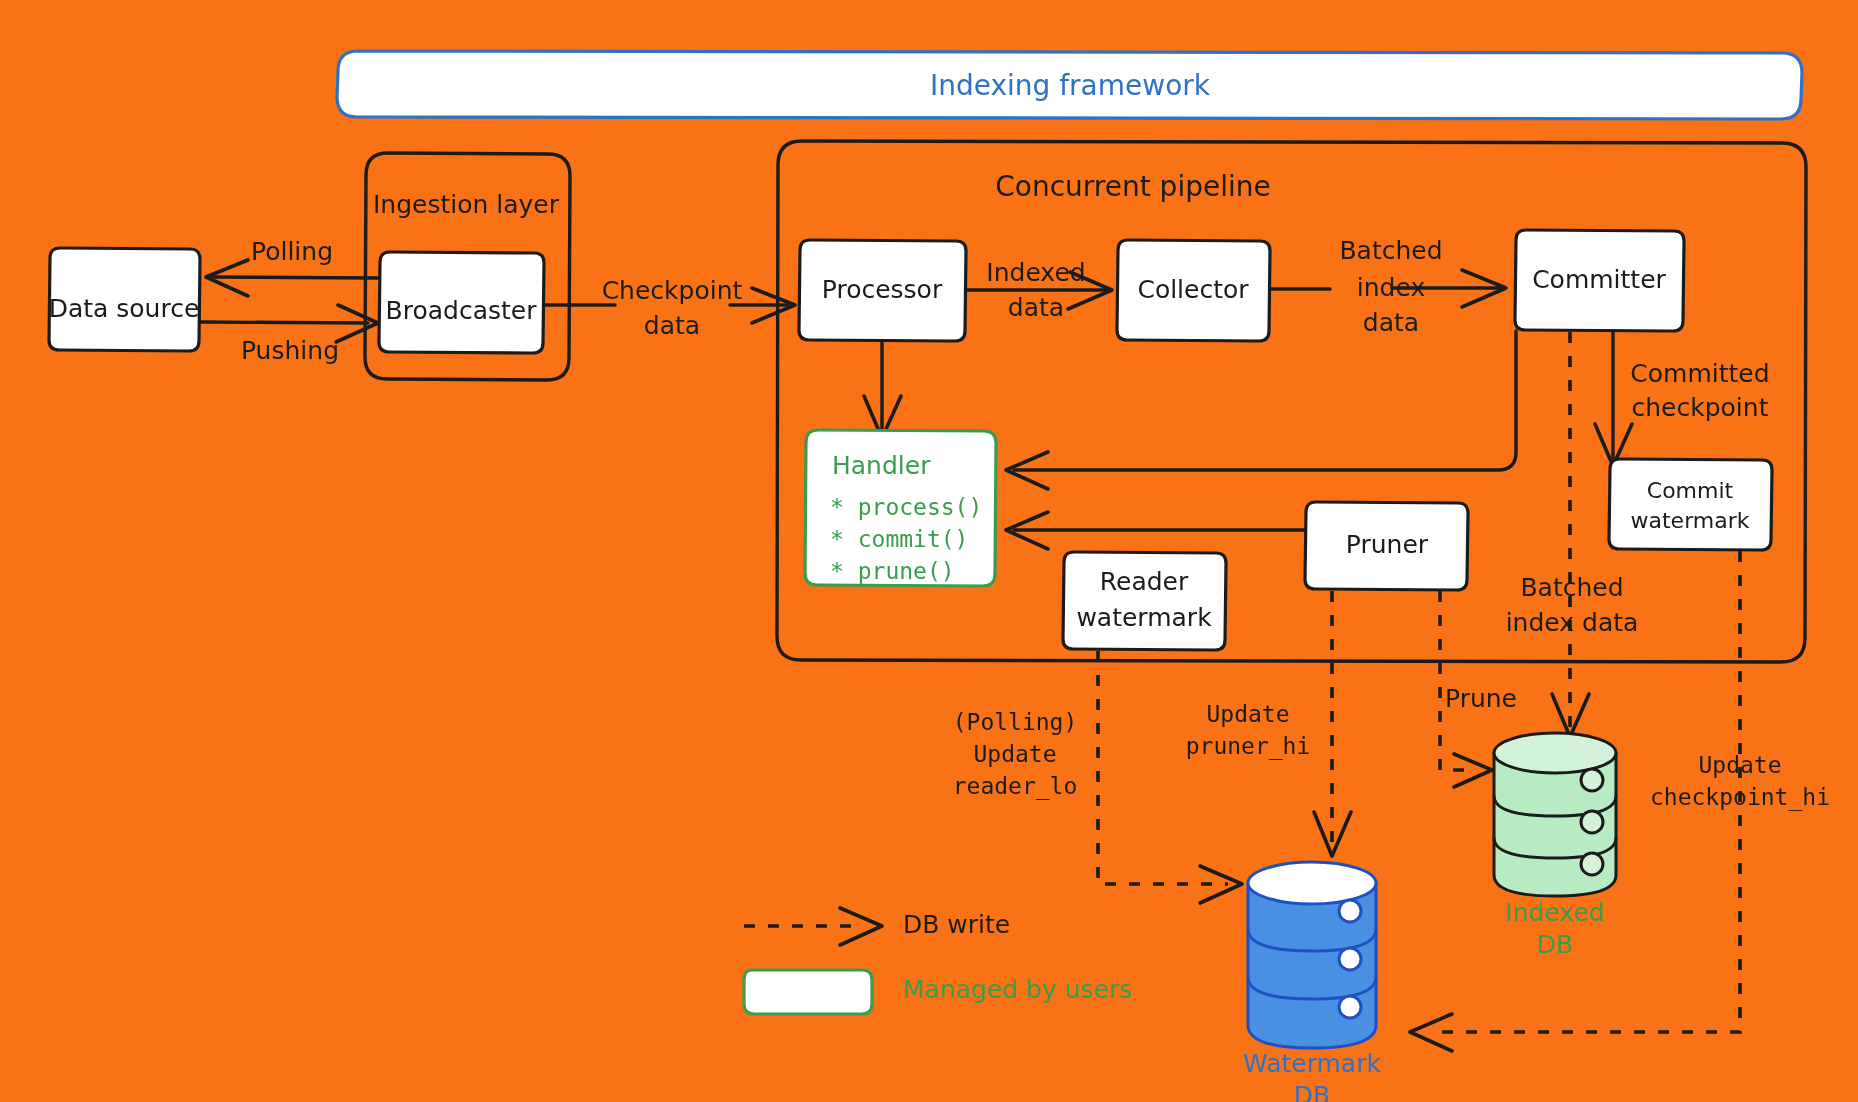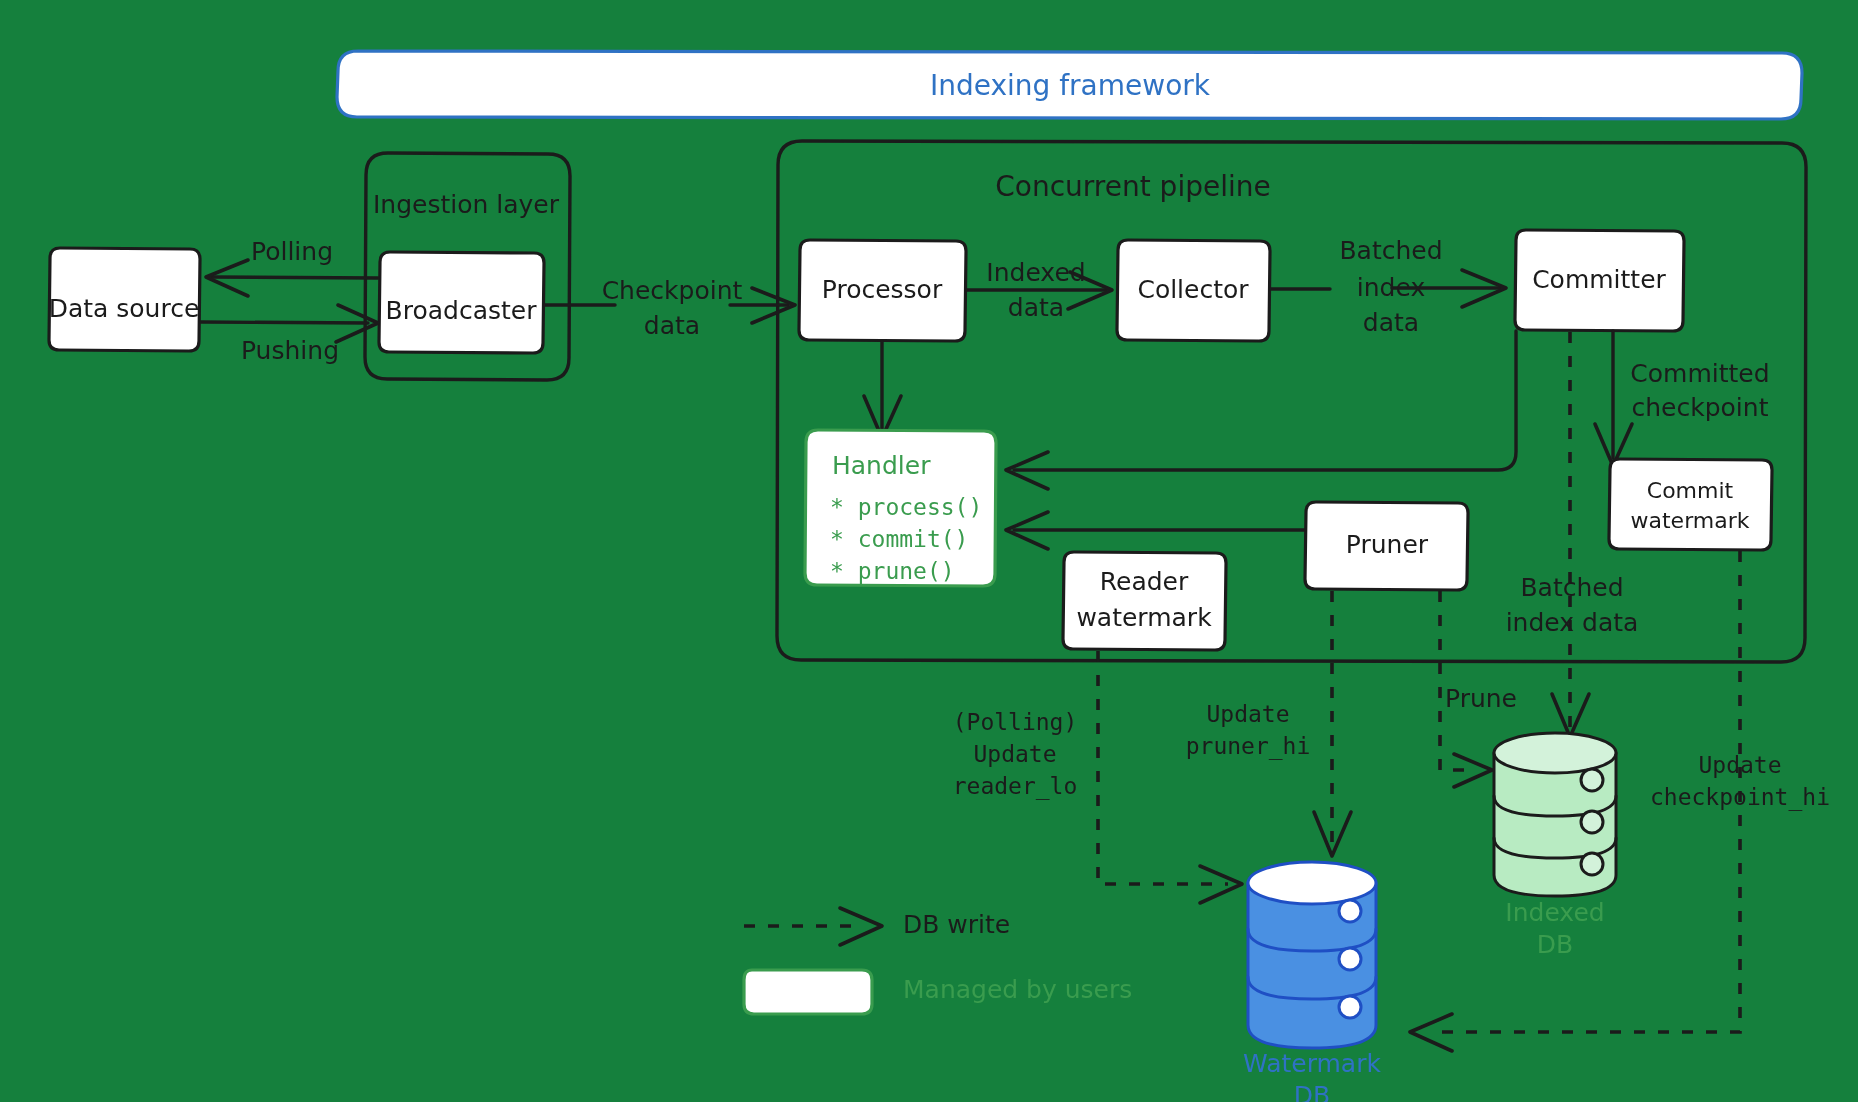--- a/index.html
+++ b/index.html
@@ -10,21 +10,21 @@
   body {
     width: 1858px;
     height: 1102px;
     font-family: "DejaVu Sans", sans-serif;
     overflow: hidden;
   }
   #stage {
     position: relative;
     width: 1858px;
     height: 1102px;
-    background: #15803d;
+    background: #f97316;
   }
   svg.diagram {
     position: absolute;
     top: 0; left: 0;
     width: 1858px;
     height: 1102px;
   }
   
   .box-outline {
     fill: #ffffff;

